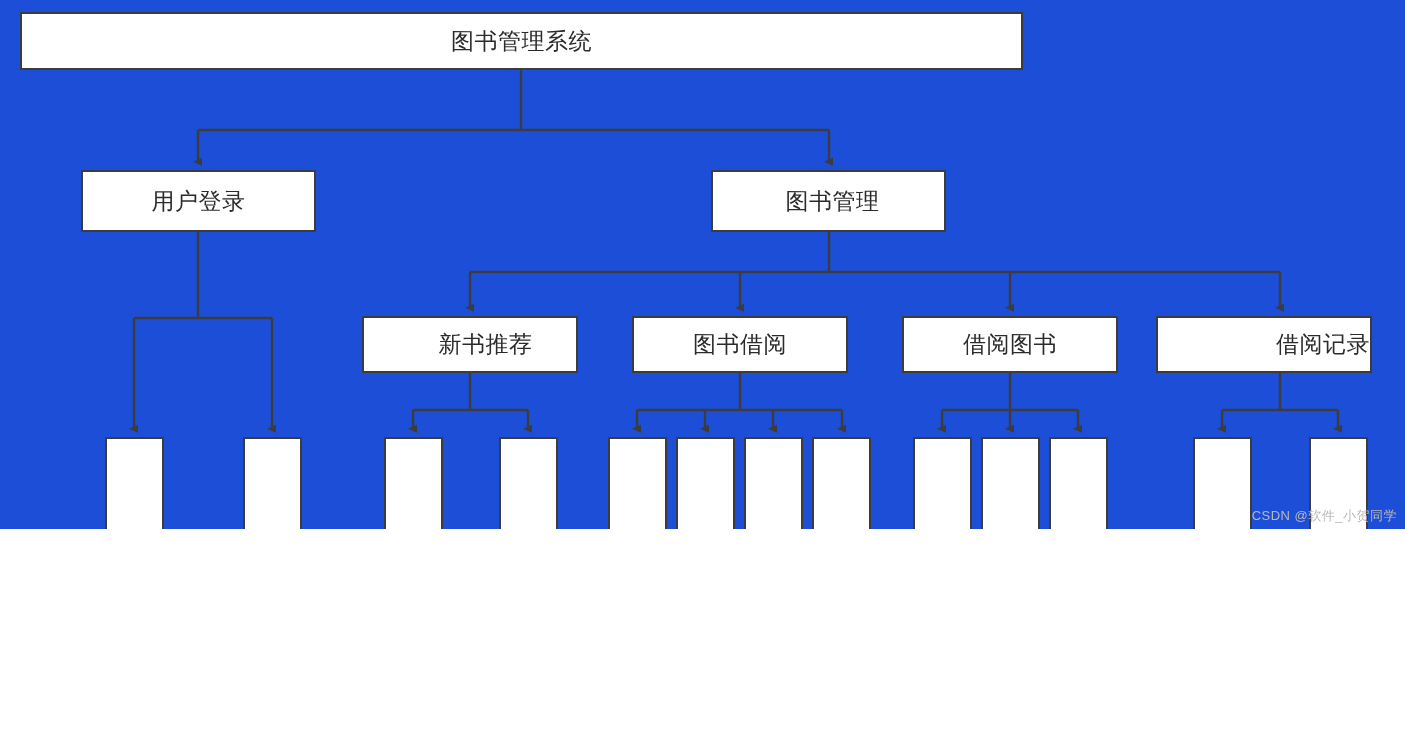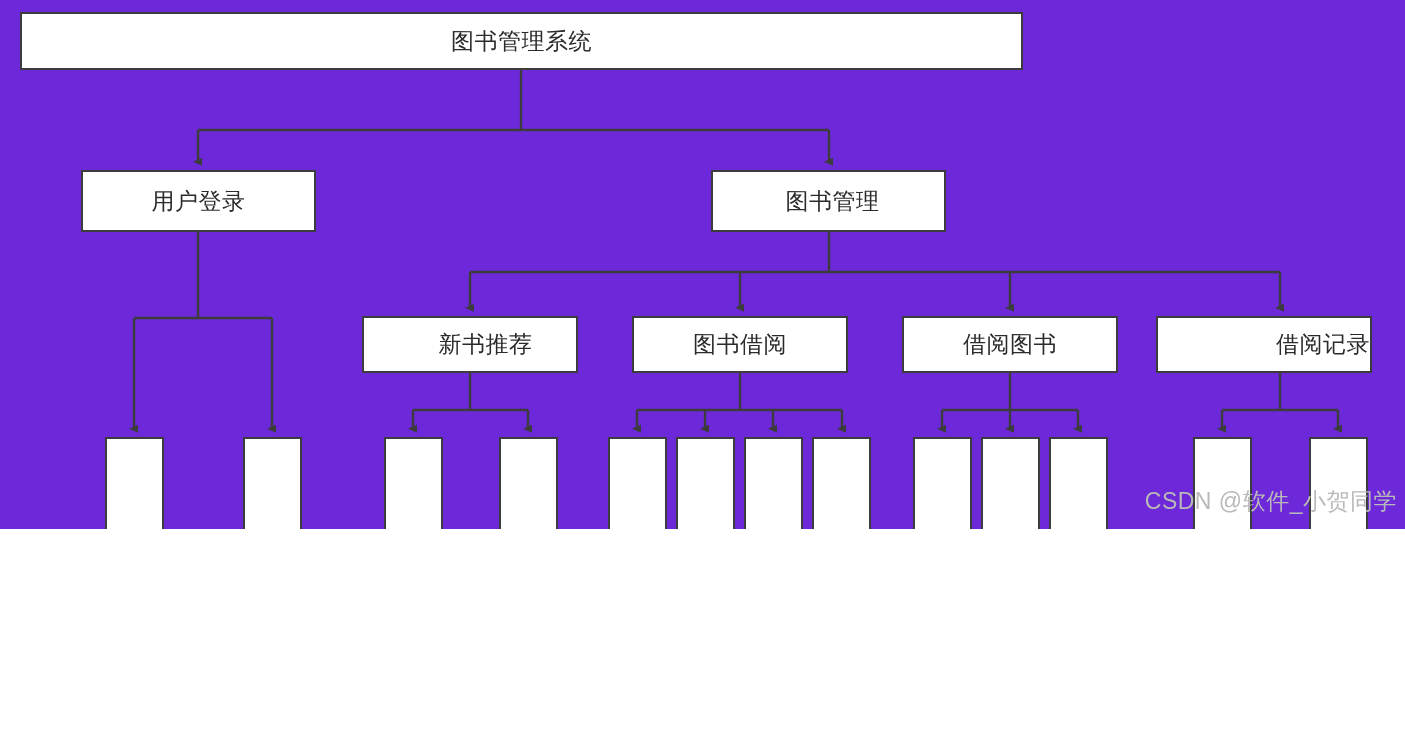--- a/index.html
+++ b/index.html
@@ -7,21 +7,21 @@
     padding: 0;
     background: #ffffff;
   }
   body {
     font-family: "Liberation Sans", "DejaVu Sans", sans-serif;
   }
   #canvas {
     position: relative;
     width: 1405px;
     height: 529px;
-    background: #6d28d9;
+    background: #1d4ed8;
     overflow: hidden;
   }
   #wires {
     position: absolute;
     left: 0;
     top: 0;
     width: 1405px;
     height: 747px;
   }
   .node {
@@ -54,22 +54,22 @@
     text-align: center;
     display: block;
   }
   .node .lbl {
     display: block;
     white-space: pre-line;
   }
   #watermark {
     position: absolute;
     right: 8px;
-    bottom: 12px;
-    font-size: 23px;
+    bottom: 4px;
+    font-size: 13px;
     color: #b9b9b9;
     letter-spacing: 0.5px;
     white-space: nowrap;
   }
 </style>
 </head>
 <body>
 
 <div id="canvas">
 

